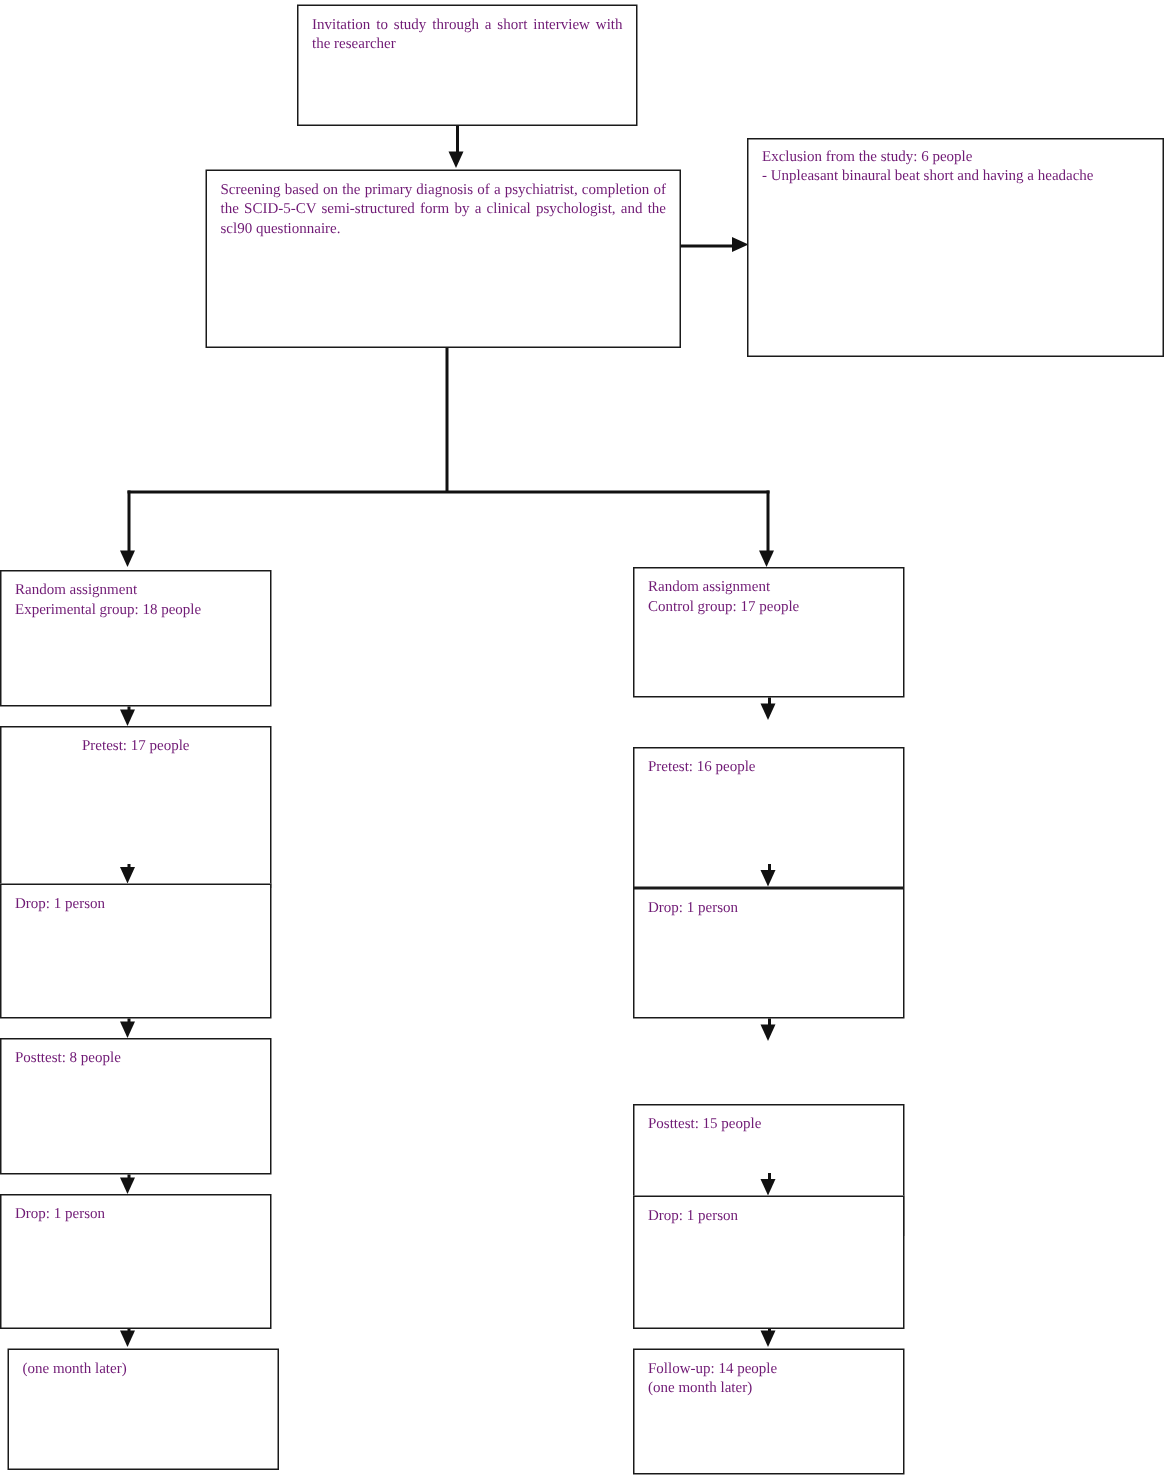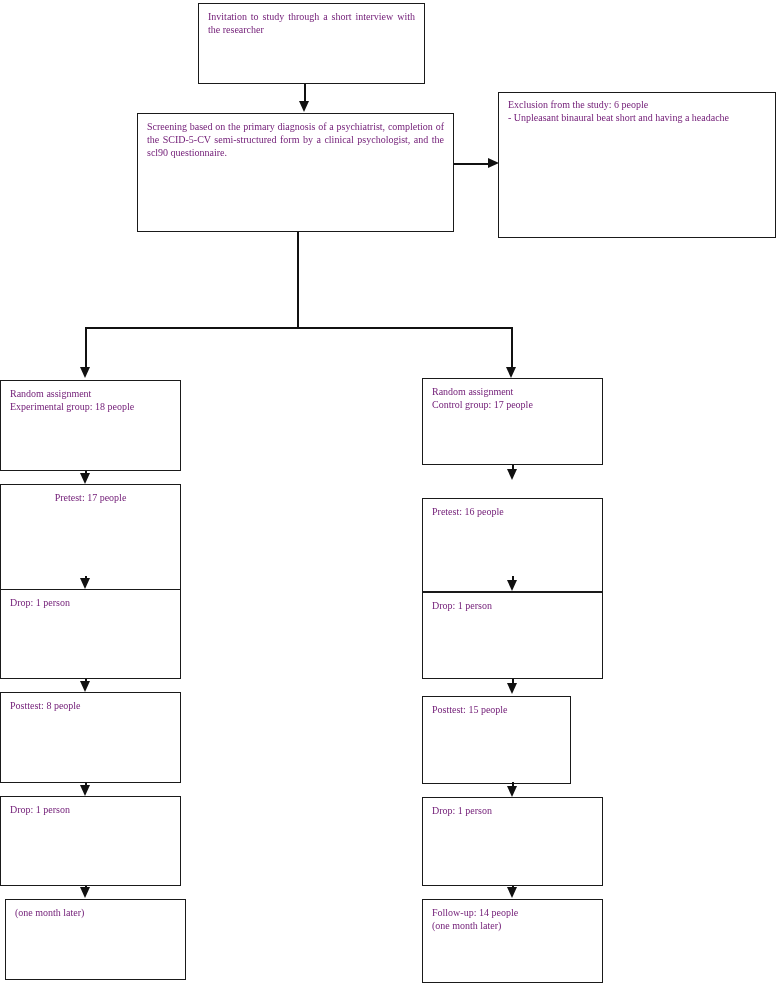--- a/index.html
+++ b/index.html
@@ -126,21 +126,21 @@
   <div class="box" style="left:422px; top:482px; width:181px; height:94px;margin-top:16px;">Pretest: 16 people</div>
 
   <div class="connector v-line" style="left:512px; top:576px; height:8px;"></div>
   <div class="arrow-down" style="left:507px; top:580px;"></div>
 
   <div class="box" style="left:422px; top:592px; width:181px; height:87px;">Drop: 1 person</div>
 
   <div class="connector v-line" style="left:512px; top:679px; height:8px;"></div>
   <div class="arrow-down" style="left:507px; top:683px;"></div>
 
-  <div class="box" style="left:422px; top:696px; width:149px; height:88px;">Posttest: 15 people</div>
+  <div class="box" style="left:422px; top:736px; width:181px; height:88px;">Posttest: 15 people</div>
 
   <div class="connector v-line" style="left:512px; top:782px; height:8px;"></div>
   <div class="arrow-down" style="left:507px; top:786px;"></div>
 
   <div class="box" style="left:422px; top:797px; width:181px; height:89px;">Drop: 1 person</div>
 
   <div class="connector v-line" style="left:512px; top:886px; height:5px;"></div>
   <div class="arrow-down" style="left:507px; top:887px;"></div>
 
   <div class="box" style="left:422px; top:899px; width:181px; height:84px;">

